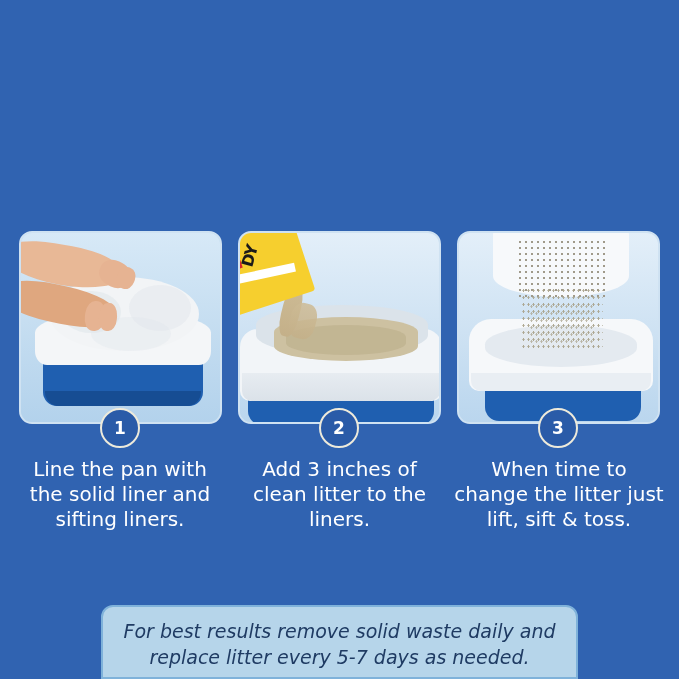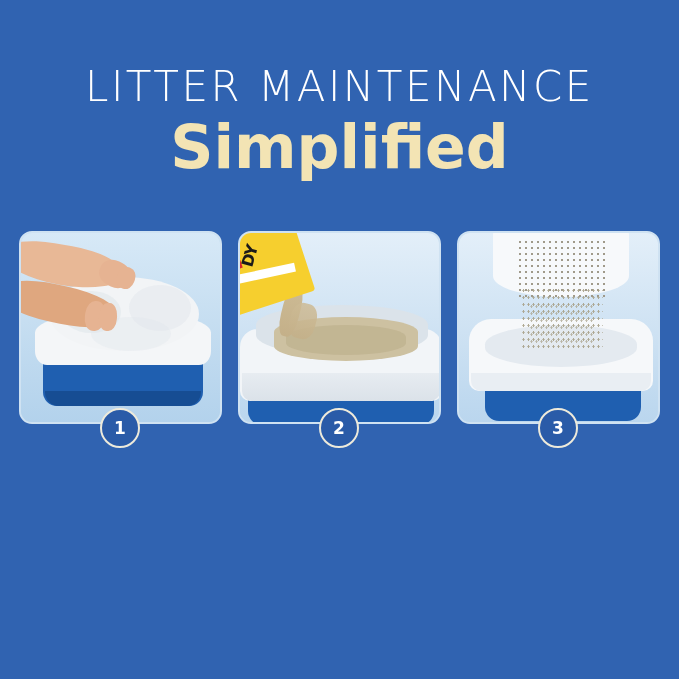--- a/index.html
+++ b/index.html
@@ -166,24 +166,20 @@
     width:452px;text-align:center;color:#1f3b63;
     font-size:19px;line-height:26px;font-style:italic;
   }
 </style>
 </head>
 <body>
 
 <div class="stage">
 
 
-  <div class="headline">
-    <div class="h-top">LITTER MAINTENANCE</div>
-    <div class="h-bot">Simplified</div>
-  </div>
 
   <div class="panels">
 
     <div class="panel">
       <div class="scene">
         <div class="bg-soft"></div>
 
         <div class="pan" style="left:22px;top:115px;width:160px;height:58px;"></div>
         <div class="pan-hi" style="left:30px;top:122px;width:144px;height:10px;opacity:.55;"></div>
         <div class="pan-dk" style="left:24px;top:158px;width:156px;height:15px;"></div>
@@ -247,15 +243,23 @@
       </div>
     </div>
   </div>
 
   <div class="badges">
     <div class="badge b1">1</div>
     <div class="badge b2">2</div>
     <div class="badge b3">3</div>
   </div>
 
-
+  <div class="captions">
+    <div class="caption">Line the pan with the solid liner and sifting liners.</div>
+    <div class="caption">Add 3 inches of clean litter to the liners.</div>
+    <div class="caption">When time to change the litter just lift, sift &amp; toss.</div>
+  </div>
+
+  <div class="banner">
+    <div class="banner-txt">For best results remove solid waste daily and replace litter every 5-7 days as needed.</div>
+  </div>
 
 </div>
 
 </body></html>

